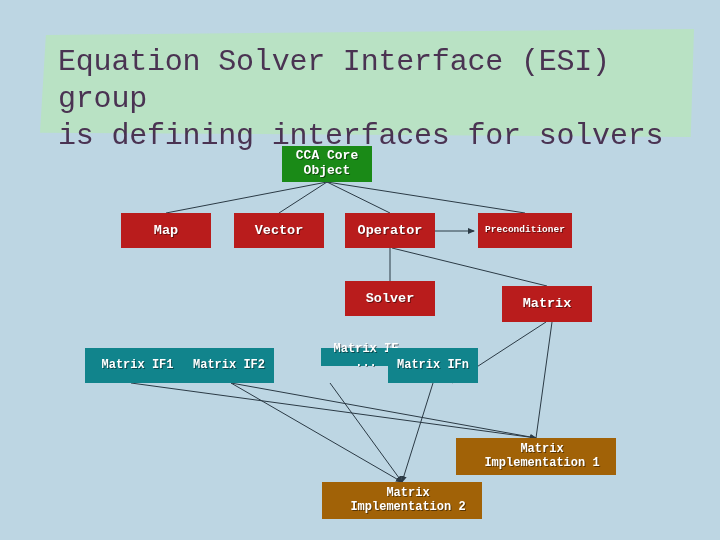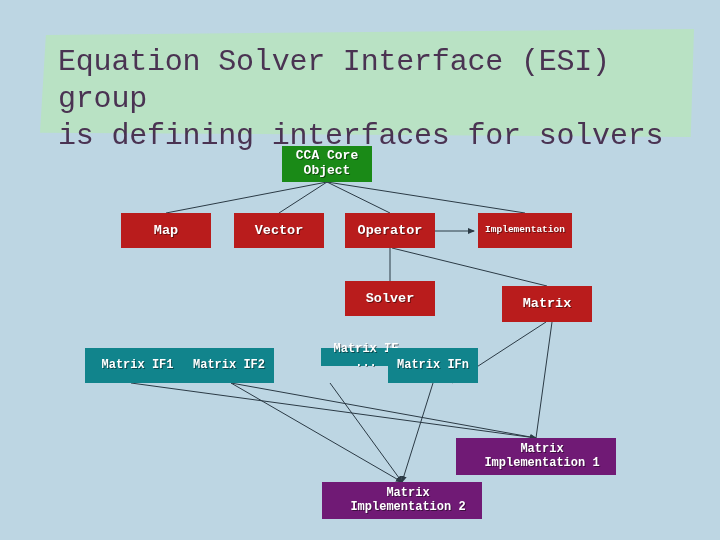--- a/index.html
+++ b/index.html
@@ -69,21 +69,21 @@
     text-align: center;
     color: #ffffff;
     font-weight: bold;
     box-sizing: border-box;
     line-height: 1.15;
     text-shadow: 1px 1px 0 rgba(0,0,0,0.45);
   }
   .node.green  { background: #1a8a17; }
   .node.navy   { background: #b91c1c; }
   .node.teal   { background: #11848c; }
-  .node.maroon { background: #701a75; padding-left: 12px; }
+  .node.maroon { background: #a16207; padding-left: 12px; }
 
   .fs14 { font-size: 13.5px; }
   .fs13 { font-size: 13px; }
   .fs12 { font-size: 12px; }
   .fs10 { font-size: 9.5px; }
 </style>
 </head>
 <body>
 
 <div id="slide">
@@ -113,21 +113,21 @@
         <line x1="231" y1="383" x2="402" y2="482" stroke="#2b3a45" stroke-width="1" marker-end="url(#arrowhead)"></line>
         <line x1="330" y1="383" x2="402" y2="482" stroke="#2b3a45" stroke-width="1" marker-end="url(#arrowhead)"></line>
         <line x1="433" y1="383" x2="402" y2="482" stroke="#2b3a45" stroke-width="1" marker-end="url(#arrowhead)"></line>
       </svg>
     <div id="nodes-layer">
         <div class="node green fs13" style="left: 282px; top: 146px; width: 90px; height: 36px; white-space: pre-line;">CCA Core
 Object</div>
         <div class="node navy fs14" style="left: 121px; top: 213px; width: 90px; height: 35px; white-space: pre-line;">Map</div>
         <div class="node navy fs14" style="left: 234px; top: 213px; width: 90px; height: 35px; white-space: pre-line;">Vector</div>
         <div class="node navy fs14" style="left: 345px; top: 213px; width: 90px; height: 35px; white-space: pre-line;">Operator</div>
-        <div class="node navy fs10" style="left: 478px; top: 213px; width: 94px; height: 35px; white-space: pre-line;">Implementation</div>
+        <div class="node navy fs10" style="left: 478px; top: 213px; width: 94px; height: 35px; white-space: pre-line;">Preconditioner</div>
         <div class="node navy fs14" style="left: 345px; top: 281px; width: 90px; height: 35px; white-space: pre-line;">Solver</div>
         <div class="node navy fs14" style="left: 502px; top: 286px; width: 90px; height: 36px; white-space: pre-line;">Matrix</div>
         <div class="node teal fs12" style="left: 85px; top: 348px; width: 105px; height: 35px; white-space: pre-line;">Matrix IF1</div>
         <div class="node teal fs12" style="left: 184px; top: 348px; width: 90px; height: 35px; white-space: pre-line;">Matrix IF2</div>
         <div class="node teal fs12" style="left: 285px; top: 348px; width: 90px; height: 18px; white-space: pre-line; margin-left: 36px;">Matrix IF ...</div>
         <div class="node teal fs12" style="left: 388px; top: 348px; width: 90px; height: 35px; white-space: pre-line;">Matrix IFn</div>
         <div class="node maroon fs12" style="left: 456px; top: 438px; width: 160px; height: 37px; white-space: pre-line;">Matrix Implementation 1</div>
         <div class="node maroon fs12" style="left: 322px; top: 482px; width: 160px; height: 37px; white-space: pre-line;">Matrix Implementation 2</div>
       </div>
   </div>

